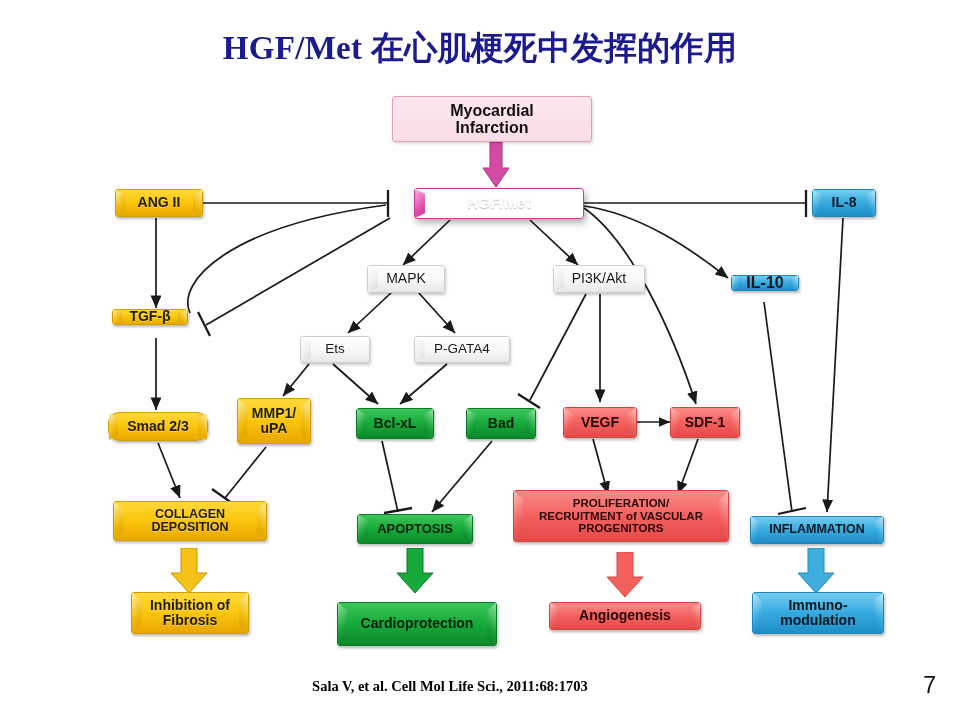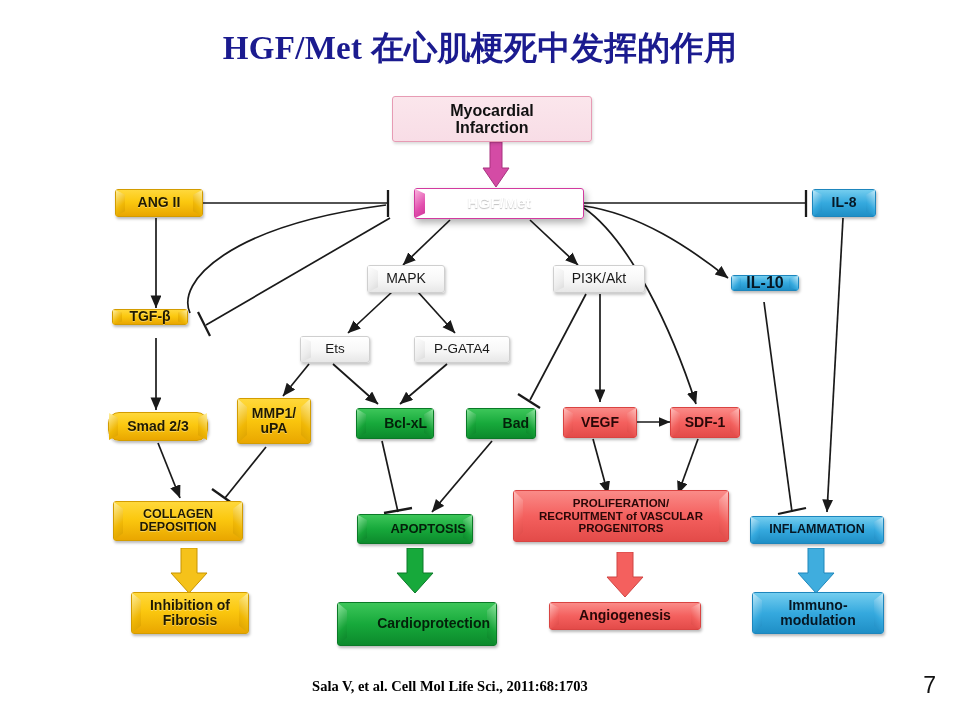--- a/index.html
+++ b/index.html
@@ -46,21 +46,20 @@
     content:"";position:absolute;right:0;top:0;width:9px;height:100%;
     background:linear-gradient(225deg,#fff0a0 0%,#f0b806 60%,#d89c00 100%);
     clip-path:polygon(100% 0,0 18%,0 82%,100% 100%);
   }
 
   
   .n-green{
     background:linear-gradient(180deg,#3cc659 0%,#17a93b 50%,#0c8a2c 100%);
     color:#04210a;border:1px solid #0a7a27;
     box-shadow:1px 2px 3px rgba(0,0,0,.28);
-    justify-content:flex-end;
   }
   .n-green::before{
     content:"";position:absolute;left:0;top:0;width:9px;height:100%;
     background:linear-gradient(135deg,#8fe79f 0%,#16a338 60%,#0a7c27 100%);
     clip-path:polygon(0 0,100% 18%,100% 82%,0 100%);
   }
   .n-green::after{
     content:"";position:absolute;right:0;top:0;width:9px;height:100%;
     background:linear-gradient(225deg,#8fe79f 0%,#16a338 60%,#0a7c27 100%);
     clip-path:polygon(100% 0,0 18%,0 82%,100% 100%);
@@ -274,21 +273,21 @@
     <span class="lbl">Smad 2/3</span>
   </div>
 
   <div class="node n-yellow" style="left:237px;top:398px;width:74px;height:46px;font-size:14px;">
     <span class="lbl">
       <span>MMP1/</span><br>
       <span>uPA</span>
     </span>
   </div>
 
-  <div class="node n-yellow" style="left:113px;top:501px;width:130px;height:40px;font-size:12.5px;">
+  <div class="node n-yellow" style="left:113px;top:501px;width:154px;height:40px;font-size:12.5px;">
     <span class="lbl">
       <span>COLLAGEN</span><br>
       <span>DEPOSITION</span>
     </span>
   </div>
 
   <div class="node n-yellow" style="left:131px;top:592px;width:118px;height:42px;font-size:14px;">
     <span class="lbl">
       <span>Inhibition of</span><br>
       <span>Fibrosis</span>

